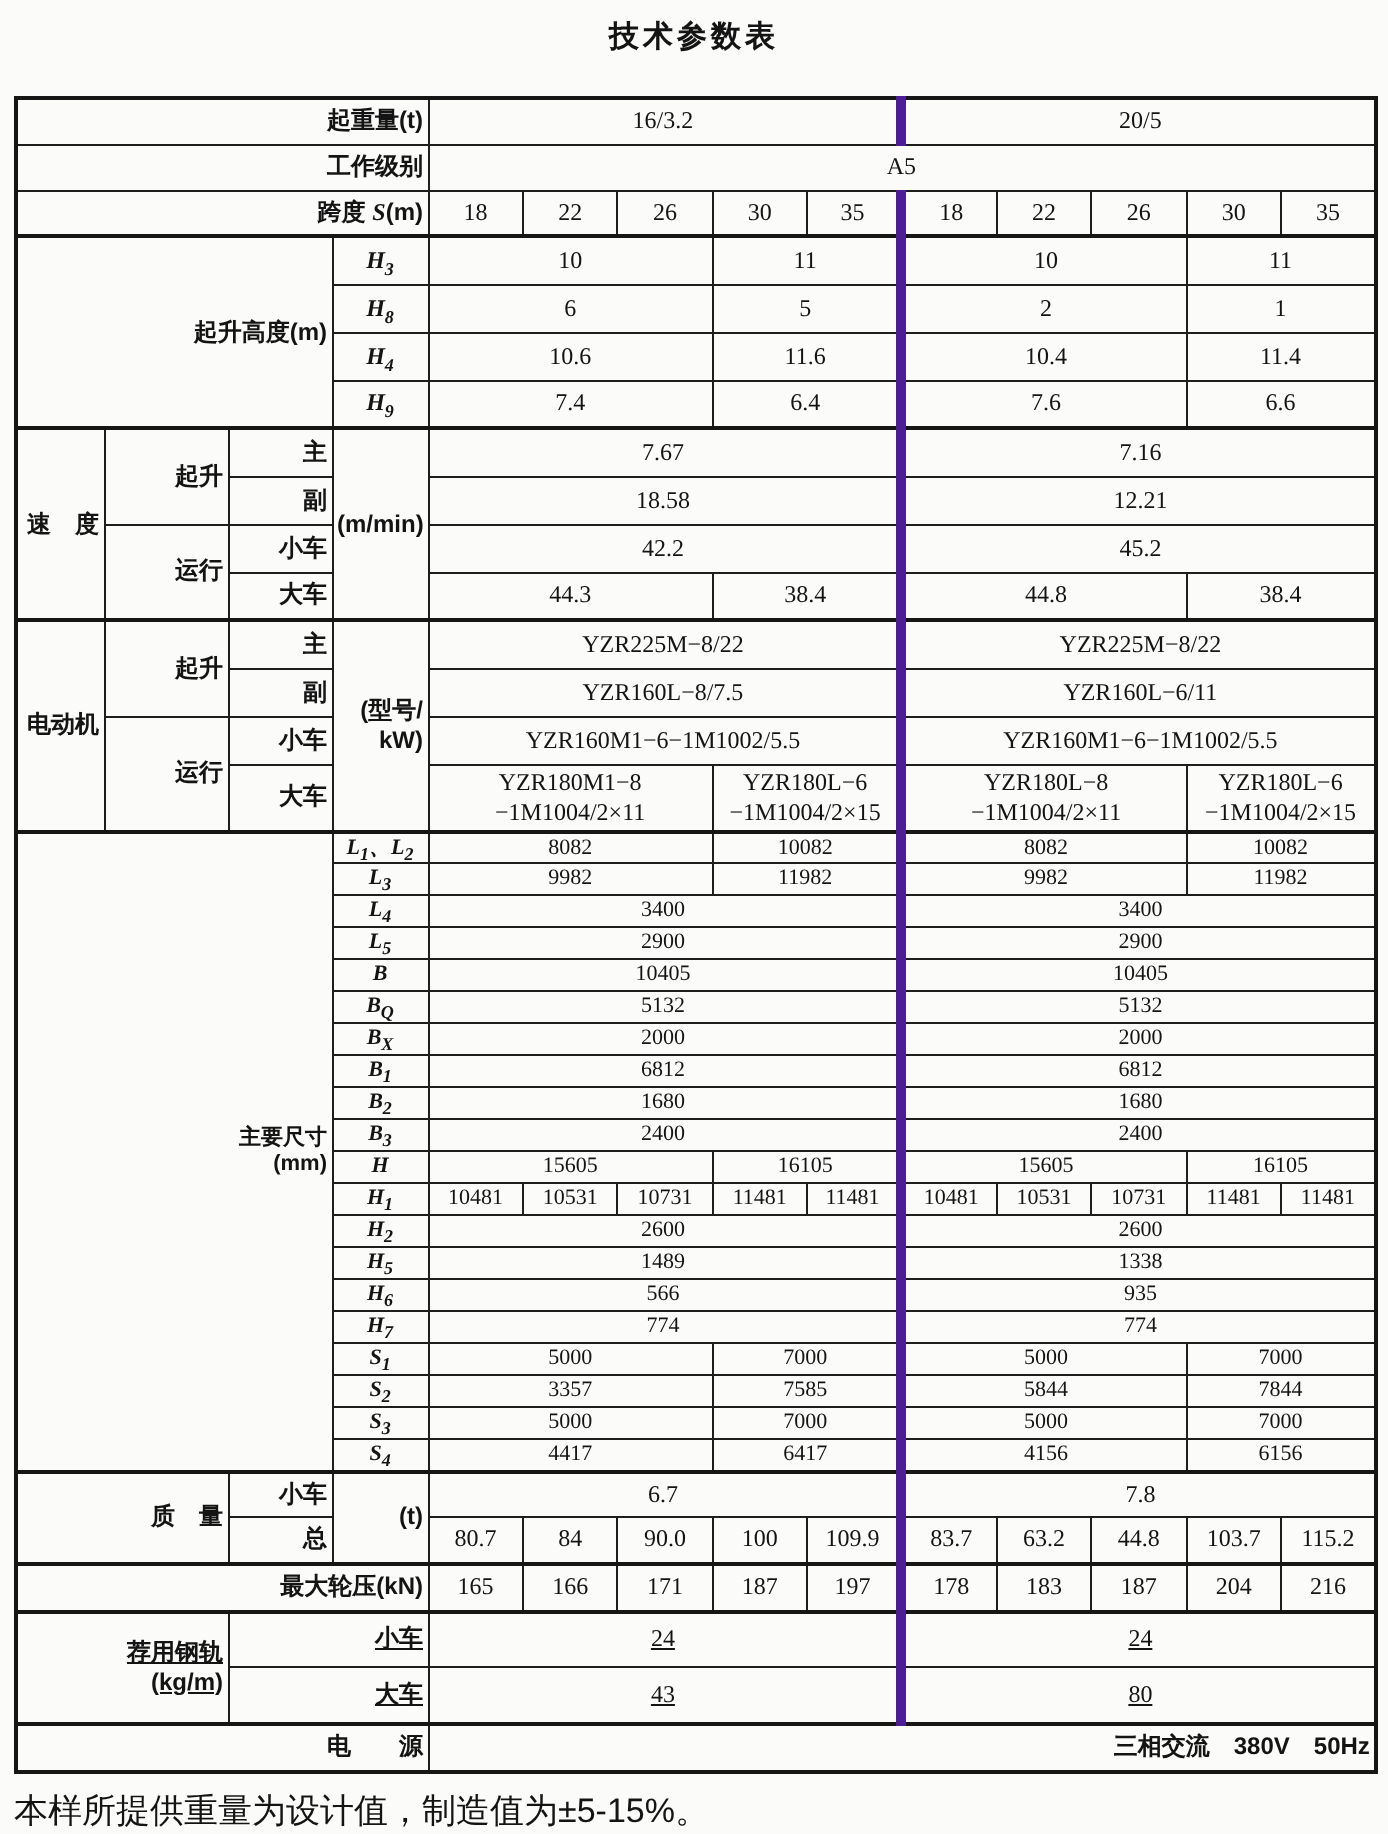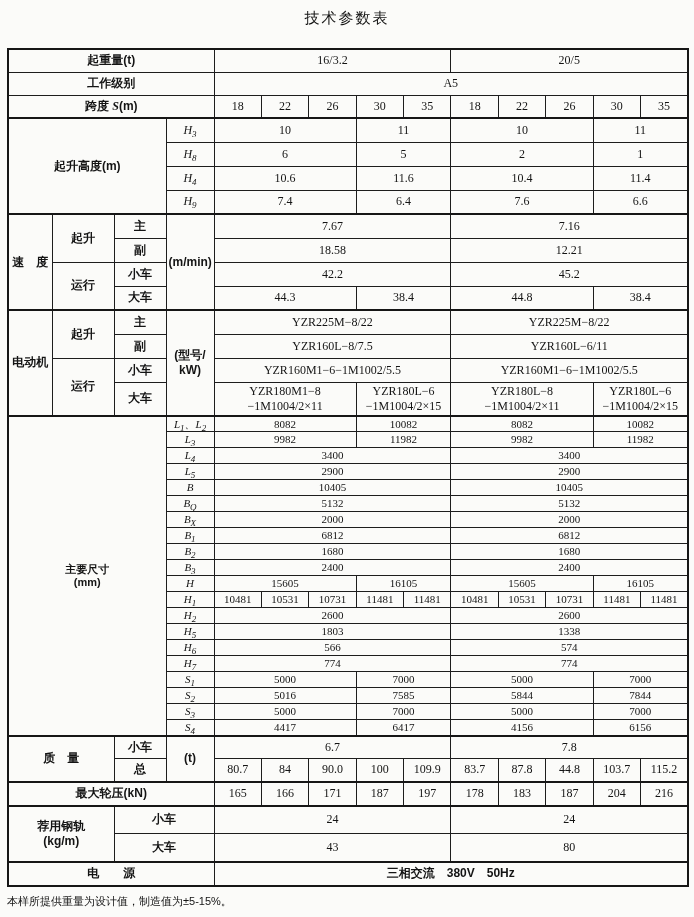--- a/index.html
+++ b/index.html
@@ -6,21 +6,21 @@
   body {
     width:694px; height:917px;
     background:#fbfbf9;
     color:#141414;
     font-family:"Liberation Serif", serif;
     position:relative;
   }
   .title {
     text-align:center;
     font-family:"Liberation Sans", sans-serif;
-    font-weight:normal;
+    font-weight:bold;
     font-size:15px;
     letter-spacing:2px;
     padding-top:9px;
   }
   table.spec {
     border-collapse:collapse;
     table-layout:fixed;
     width:680px;
     margin:20px 0 0 7px;
     border:2px solid #161616;
@@ -31,38 +31,39 @@
     vertical-align:middle;
     font-size:12px;
     padding:1px 2px;
     overflow:hidden;
     white-space:nowrap;
   }
   tr          { height:23px; }
   tr.mid      { height:24px; }
   tr.sm       { height:16px; }
   tr.sm td    { font-size:11px; line-height:1.1; padding:0 2px; }
-  tr.tall     { height:28px; }
+  tr.tall     { height:28px;text-decoration:underline; }
   tr.two      { height:30px; }
   tr.two td   { line-height:1.25; }
   tr.sec td   { border-top:2px solid #161616; }
-  td.gb       { border-left:1px solid #4c1d95;margin-left:36px; }
+  td.gb       { border-left:5px solid #4c1d95;margin-left:36px; }
   .lbl {
     font-family:"Liberation Sans", sans-serif;
     font-weight:bold;
     font-size:12px;
     line-height:1.25;
-  }
-  .var { font-style:italic; font-weight:normal; font-family:"Liberation Serif", serif; }
+    text-align:right;
+  }
+  .var { font-style:italic; font-weight:bold; font-family:"Liberation Serif", serif; }
   .bv  { font-weight:normal; }
   sub  { font-size:9px; line-height:0; }
   i.vr { font-family:"Liberation Serif", serif; font-weight:bold; font-style:italic; }
   .footnote {
     font-family:"Liberation Sans", sans-serif;
-    font-size:11px;
+    font-size:17px;
     margin:7px 0 0 7px;
   }
 </style>
 </head>
 <body>
 
 <div class="title">技术参数表</div>
 
 <table class="spec">
   <colgroup>
@@ -260,43 +261,43 @@
         <td>11481</td>
         <td>11481</td>
       </tr>
       <tr class="sm">
         <td class="var">H<sub>2</sub></td>
         <td colspan="5">2600</td>
         <td colspan="5" class="gb">2600</td>
       </tr>
       <tr class="sm">
         <td class="var">H<sub>5</sub></td>
-        <td colspan="5">1803</td>
+        <td colspan="5">1489</td>
         <td colspan="5" class="gb">1338</td>
       </tr>
       <tr class="sm">
         <td class="var">H<sub>6</sub></td>
         <td colspan="5">566</td>
-        <td colspan="5" class="gb">574</td>
+        <td colspan="5" class="gb">935</td>
       </tr>
       <tr class="sm">
         <td class="var">H<sub>7</sub></td>
         <td colspan="5">774</td>
         <td colspan="5" class="gb">774</td>
       </tr>
       <tr class="sm">
         <td class="var">S<sub>1</sub></td>
         <td colspan="3">5000</td>
         <td colspan="2">7000</td>
         <td colspan="3" class="gb">5000</td>
         <td colspan="2">7000</td>
       </tr>
       <tr class="sm">
         <td class="var">S<sub>2</sub></td>
-        <td colspan="3">5016</td>
+        <td colspan="3">3357</td>
         <td colspan="2">7585</td>
         <td colspan="3" class="gb">5844</td>
         <td colspan="2">7844</td>
       </tr>
       <tr class="sm">
         <td class="var">S<sub>3</sub></td>
         <td colspan="3">5000</td>
         <td colspan="2">7000</td>
         <td colspan="3" class="gb">5000</td>
         <td colspan="2">7000</td>
@@ -316,21 +317,21 @@
         <td colspan="5" class="gb">7.8</td>
       </tr>
       <tr>
         <td class="lbl">总</td>
         <td>80.7</td>
         <td>84</td>
         <td>90.0</td>
         <td>100</td>
         <td>109.9</td>
         <td class="gb">83.7</td>
-        <td>87.8</td>
+        <td>63.2</td>
         <td>44.8</td>
         <td>103.7</td>
         <td>115.2</td>
       </tr>
       <tr class="sec mid">
         <td colspan="4" class="lbl">最大轮压(kN)</td>
         <td>165</td>
         <td>166</td>
         <td>171</td>
         <td>187</td>

